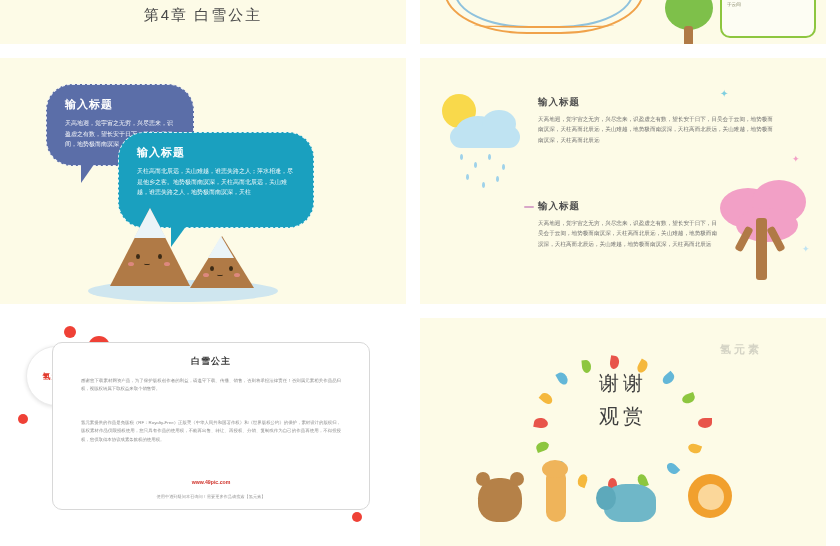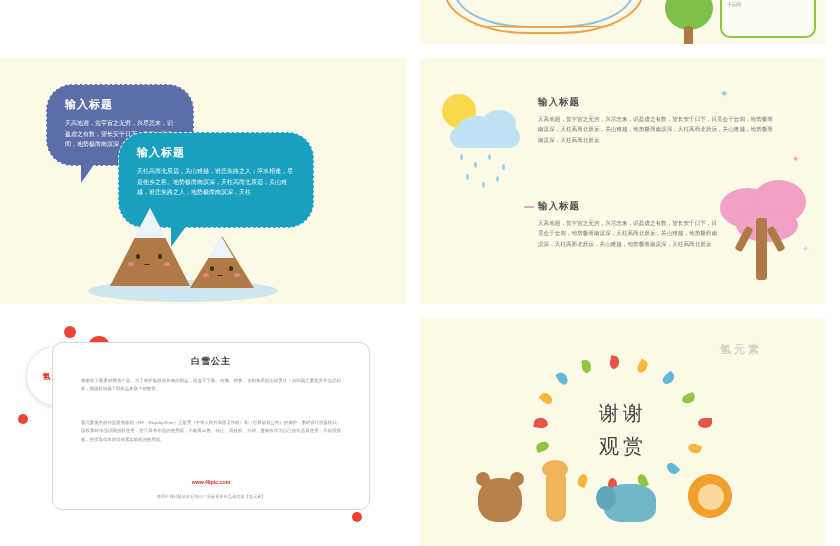--- a/index.html
+++ b/index.html
@@ -168,21 +168,21 @@
     border-radius: 50%; background: #ffffff;
     border: 1px solid #ececec;
     box-shadow: 0 1px 4px rgba(0,0,0,.12);
     display: flex; align-items: center; justify-content: center;
     font-size: 8px; color: #e23b2e; font-weight: bold; letter-spacing: 1px;
   }
   .dot { position: absolute; border-radius: 50%; background: #ef4136; }
 
   
   .thanks {
-    position: absolute; left: 50%; top: 82px; transform: translateX(-50%);
+    position: absolute; left: 50%; top: 52px; transform: translateX(-50%);
     text-align: center; color: #3f3f3f;
   }
   .thanks .l1 { font-size: 20px; letter-spacing: 4px; display: block; }
   .thanks .l2 { font-size: 20px; letter-spacing: 4px; display: block; margin-top: 6px; }
   .wreath {
     position: absolute; left: 50%; top: 40px; transform: translateX(-50%);
     width: 190px; height: 130px; border-radius: 50%;
     border: 2px dashed transparent;
   }
   .petal { position: absolute; border-radius: 50% 50% 50% 0; }
@@ -191,20 +191,23 @@
   .watermark {
     position: absolute; font-size: 11px; color: rgba(120,120,120,.30);
     letter-spacing: 3px; font-weight: bold;
   }
 </style>
 </head>
 <body>
 
 <div class="sheet">
 
+  <div class="slide" id="slide-1">
+    <div class="chapter-title cn">第4章  白雪公主</div>
+  </div>
 
   <div class="slide" id="slide-2">
     <div class="frame-arc"></div>
     <div class="frame-arc inner"></div>
     <div class="frame-bar"></div>
 
     <div class="tree-crown" style="left:245px; top:-14px; width:48px; height:44px; background:#7ec04a;"></div>
     <div class="tree-trunk" style="left:264px; top:26px; width:9px; height:20px;"></div>
 
     <div class="mini-card cn" id="mini-card">

